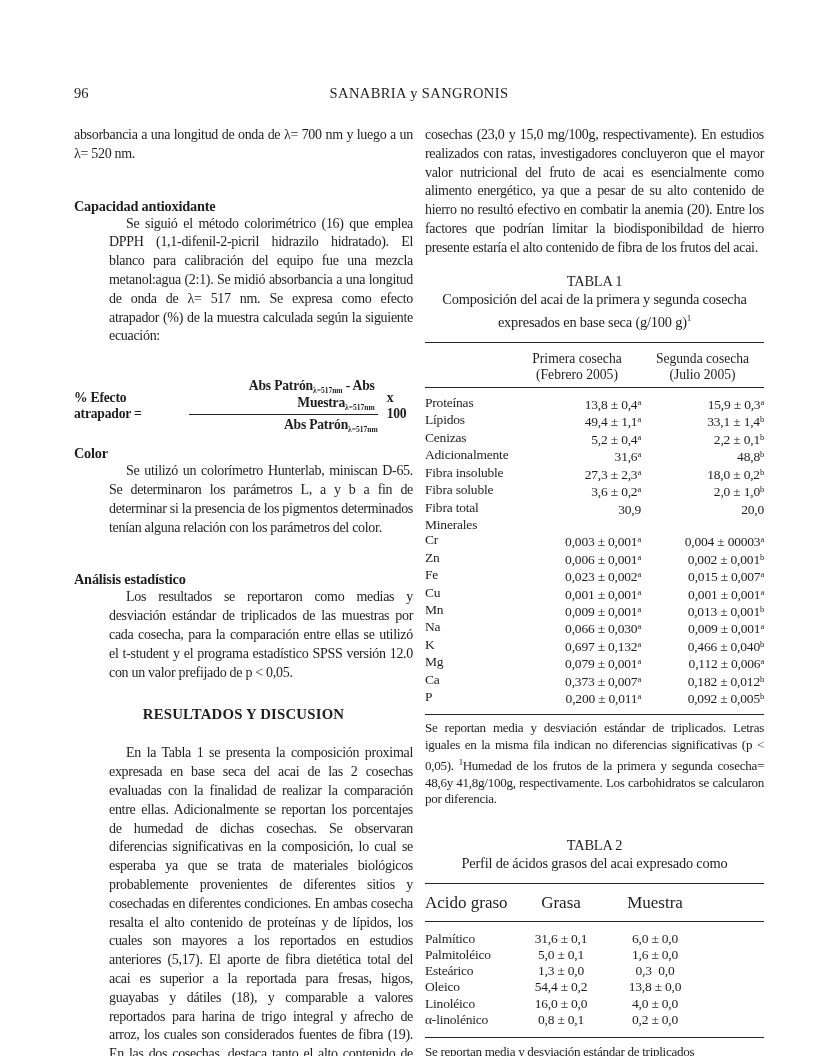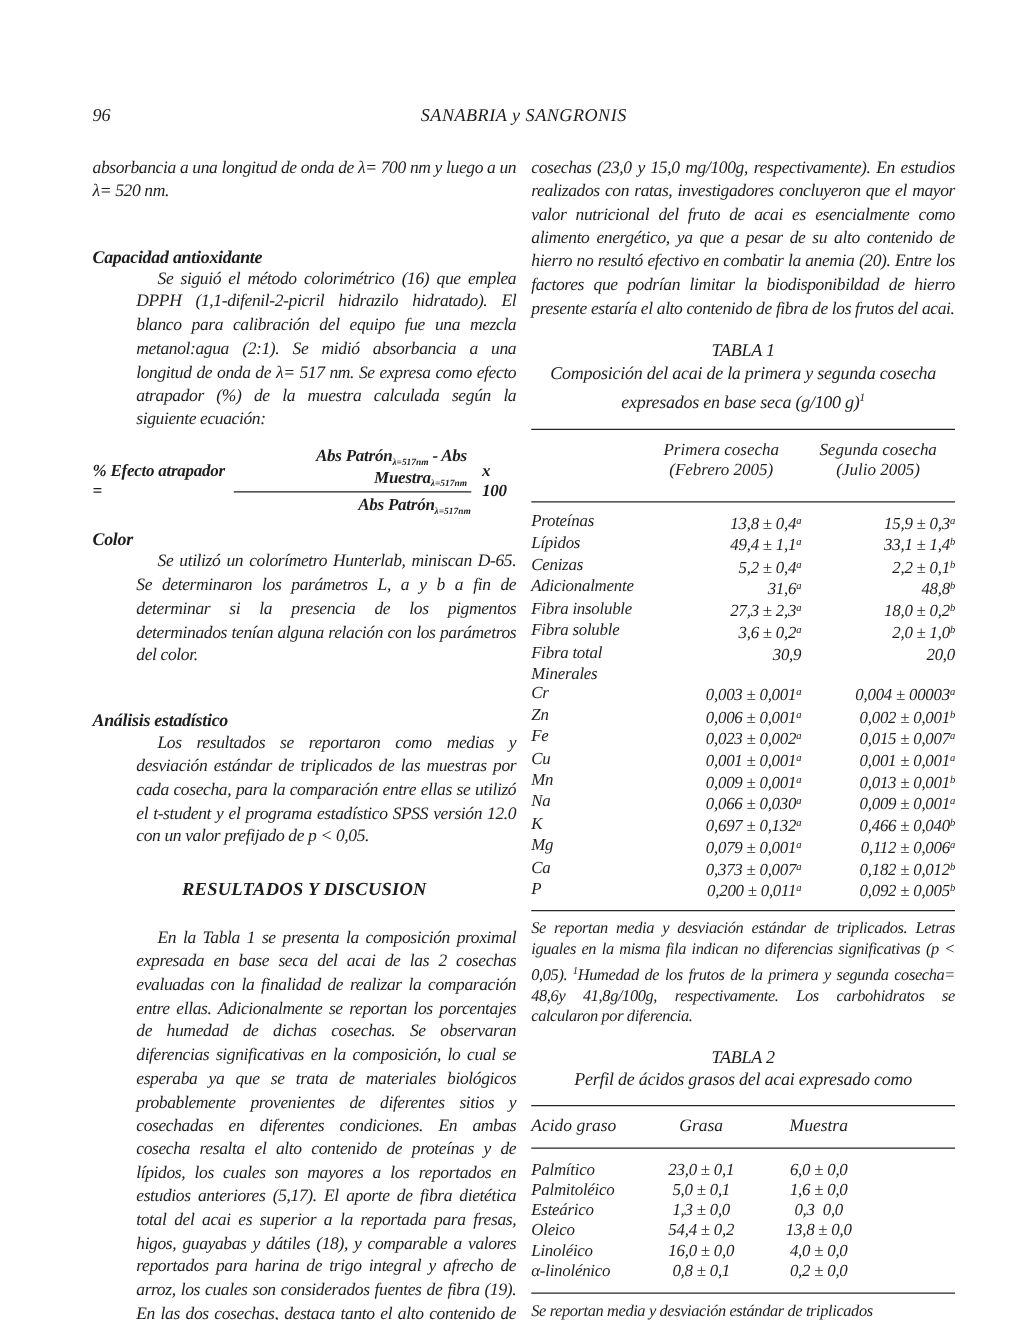--- a/index.html
+++ b/index.html
@@ -2,69 +2,69 @@
 <html><head>
 <meta charset="utf-8">
 <style>
   html,body { margin:0; padding:0; background:#ffffff; }
   body {
     width:816px; height:1056px; overflow:hidden;
     font-family:"Liberation Serif","DejaVu Serif",serif;
     color:#1e1e1e;
     -webkit-font-smoothing:antialiased;
   }
-  .page { position:relative; width:816px; height:1056px; background:#fff;font-style:italic; }
+  .page { position:relative; width:816px; height:1056px; background:#fff; }
 
   .running-header { position:absolute; top:85px; left:74px; right:52px; font-size:14.5px; }
   .page-num { position:absolute; left:0; top:0; }
   .running-title { text-align:center; letter-spacing:0.4px; }
 
   .content { position:absolute; top:126px; left:74px; right:52px; display:flex; gap:12px; }
   .col { width:339px; }
 
   p.body {
     margin:0; font-size:14px; line-height:18.8px;
     text-align:justify; letter-spacing:-0.3px;
   }
   p.indent { text-indent:17px;margin-left:35px; }
 
   h3.subhead { margin:34px 0 0 0; font-size:14.3px; font-weight:bold; letter-spacing:-0.2px; }
   h2.results-head { margin:24px 0 21px 0; font-size:14.8px; font-weight:bold; text-align:center; letter-spacing:0.2px; }
 
   
-  .formula { display:flex; align-items:center; font-weight:bold; font-size:13.6px; margin:11px 0 11px 0; letter-spacing:-0.2px; }
+  .formula { display:flex; align-items:center; font-weight:bold; font-size:13.6px; margin:32px 0 11px 0; letter-spacing:-0.2px; }
   .frac { display:inline-block; text-align:right; margin:0 5px; }
   .frac .num { display:block; border-bottom:1.4px solid #222; padding:0 3px 2px 3px; }
   .frac .den { display:block; padding-top:2px; }
   .formula sub { font-size:7.5px; letter-spacing:0; vertical-align:-3px; }
   .f-mult { margin-left:4px; }
 
   
   .tbl-caption { text-align:center; font-size:14.4px; line-height:18.5px; letter-spacing:-0.2px; }
   .cap-line { display:block; }
   .tbl-caption sup { font-size:9px; }
 
   
   .tbl { border-top:1.6px solid #262626; border-bottom:1.6px solid #262626; }
   .t1 { margin-top:11px; }
-  .t1-head { display:grid; grid-template-columns:88px 128px 123px; padding:8px 0 16px 0; border-bottom:1.6px solid #262626; font-size:13.6px; line-height:16.6px; }
+  .t1-head { display:grid; grid-template-columns:88px 128px 123px; padding:8px 0 3px 0; border-bottom:1.6px solid #262626; font-size:13.6px; line-height:16.6px; }
   .t1-head .thdr { text-align:center; }
   .t1-head .l { display:block; }
   .t1-body { padding:7px 0 8px 0; }
   .t1-row { display:grid; grid-template-columns:88px 128px 123px; font-size:13.5px; line-height:15.4px; letter-spacing:-0.2px; }
   .t1-row .val { text-align:right; }
   .t1-row sup, .t2-row sup { font-size:8.5px; vertical-align:4px; }
 
   .footnote { margin:5px 0 0 0; font-size:13.1px; line-height:16.6px; text-align:justify; letter-spacing:-0.3px; }
   .footnote sup { font-size:8.5px; }
 
   
-  .t2-caption { margin-top:15px; }
+  .t2-caption { margin-top:28px; }
   .t2 { margin-top:10px; }
-  .t2-head { display:grid; grid-template-columns:100px 72px 116px auto; padding:9px 0 8px 0; border-bottom:1.6px solid #262626; font-size:14px; }
+  .t2-head { display:grid; grid-template-columns:100px 72px 116px auto; padding:9px 0 8px 0; border-bottom:1.6px solid #262626; font-size:17px; }
   .t2-head .center { text-align:center; }
   .t2-body { padding:9px 0 9px 0; }
   .t2-row { display:grid; grid-template-columns:100px 72px 116px auto; font-size:13.5px; line-height:16.2px; letter-spacing:-0.2px; }
   .t2-row .val { text-align:center; }
 
   .t2-footnote { margin-top:6px; font-size:13.1px; letter-spacing:-0.3px; }
 </style>
 </head>
 <body>
 
@@ -246,21 +246,21 @@
         <div class="t2-head">
           <span>Acido graso</span>
           <span class="center">Grasa</span>
           <span class="center">Muestra</span>
           <span></span>
         </div>
         <div class="t2-body">
 
             <div class="t2-row">
               <span class="lbl">Palmítico</span>
-              <span class="val">23,0 ± 0,1</span>
+              <span class="val">31,6 ± 0,1</span>
               <span class="val">6,0 ± 0,0</span>
               <span></span>
             </div>
 
             <div class="t2-row">
               <span class="lbl">Palmitoléico</span>
               <span class="val">5,0 ± 0,1</span>
               <span class="val">1,6 ± 0,0</span>
               <span></span>
             </div>

